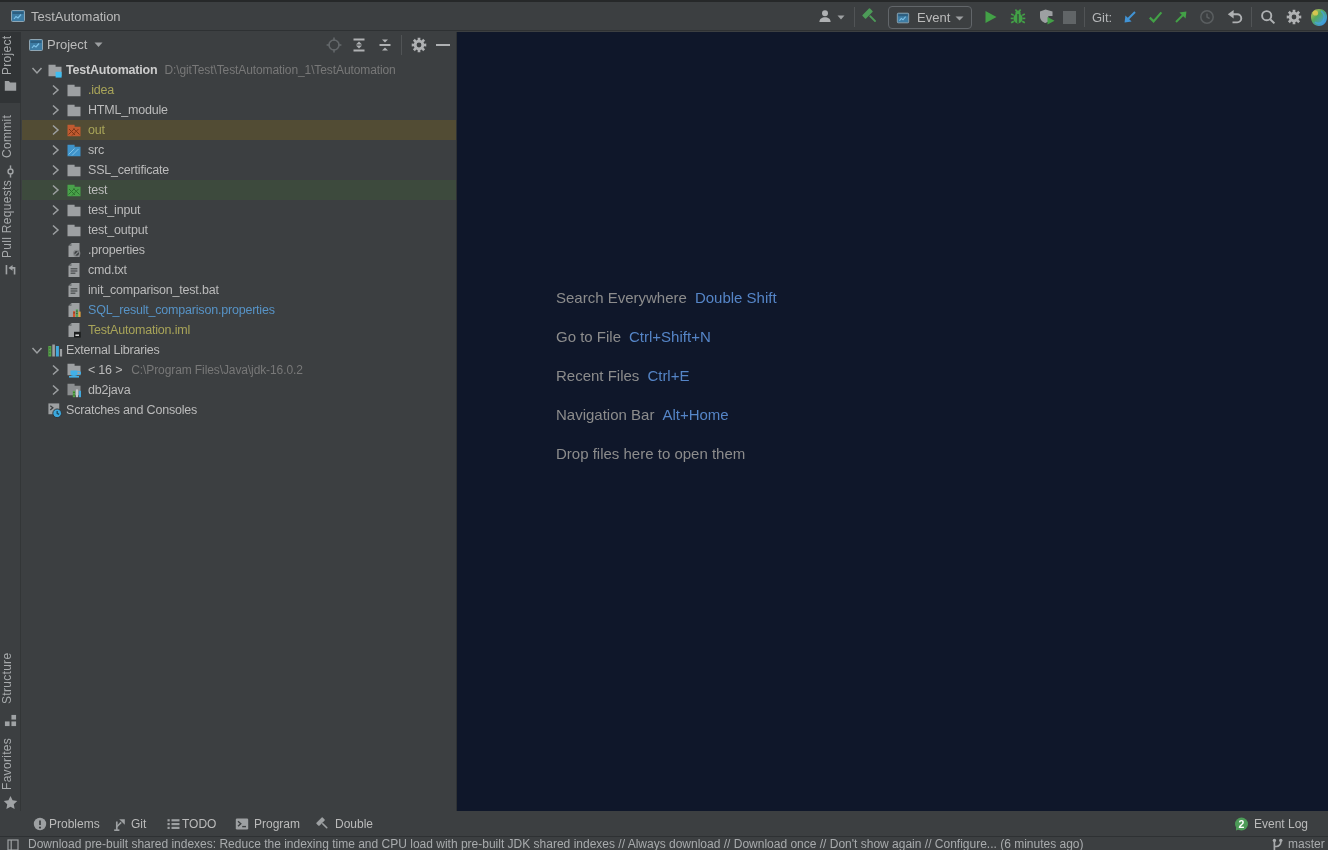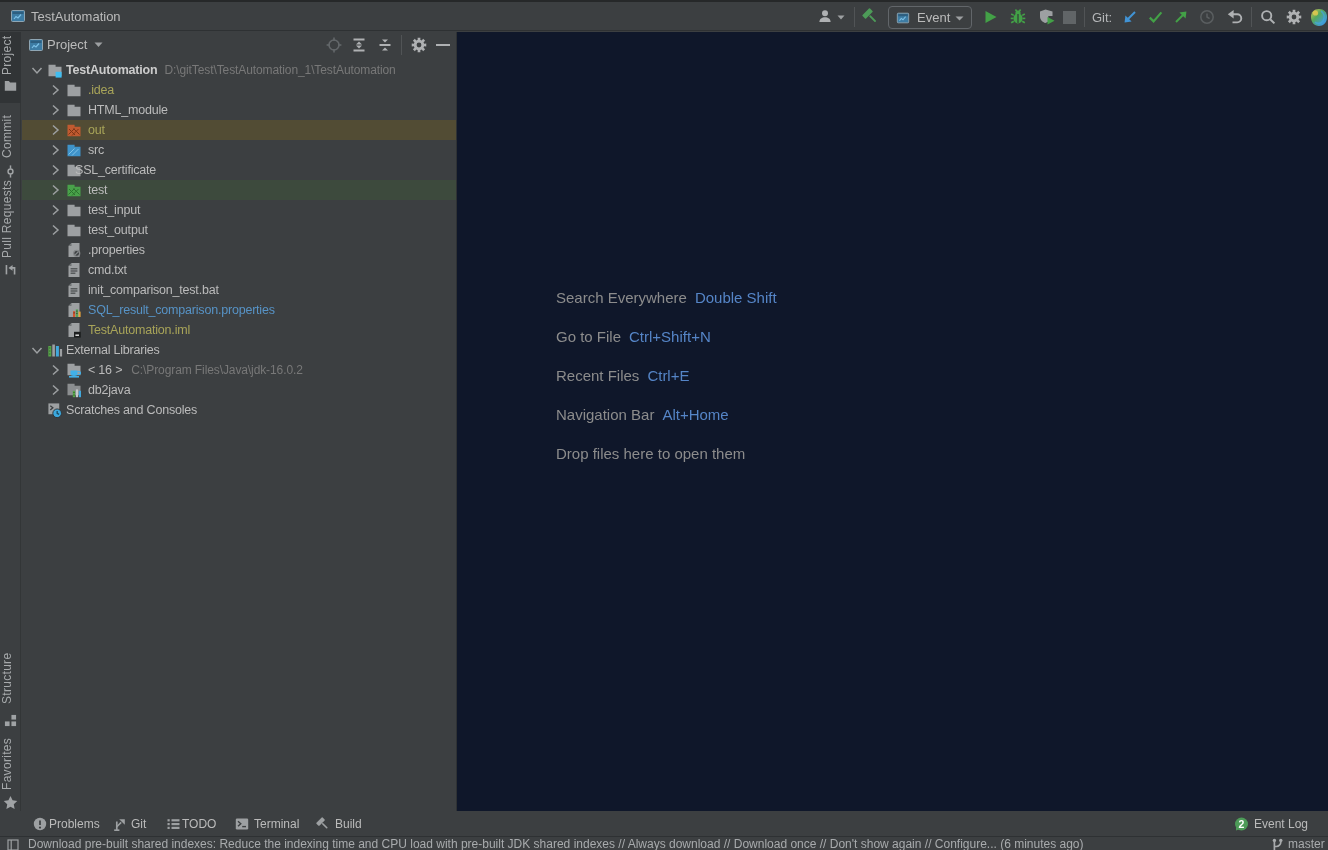--- a/index.html
+++ b/index.html
@@ -278,21 +278,21 @@
       <span class="lbl" style="left:66px">src</span>
     </div>
 
     <div class="row">
       <svg class="chev" style="left:25px" width="16" height="16" viewBox="0 0 16 16">
             <polyline points="6,3.5 11,8 6,12.5" stroke="#9da0a2" stroke-width="1.5" fill="none"></polyline>
           </svg>
       <svg class="ic" style="left:44px" width="16" height="16" viewBox="0 0 16 16">
             <path d="M1.5 2.8 H8.6 V4.8 H14.5 V14.2 H1.5 Z" fill="#9da0a2"></path>
           </svg>
-      <span class="lbl" style="left:53px">SSL_certificate</span>
+      <span class="lbl" style="left:66px">SSL_certificate</span>
     </div>
 
     <div class="row hl-test">
       <svg class="chev" style="left:25px" width="16" height="16" viewBox="0 0 16 16">
             <polyline points="6,3.5 11,8 6,12.5" stroke="#9da0a2" stroke-width="1.5" fill="none"></polyline>
           </svg>
       <svg class="ic" style="left:44px" width="16" height="16" viewBox="0 0 16 16">
             <path d="M1.5 2.8 H8.6 V4.8 H14.5 V14.2 H1.5 Z" fill="#49a24a"></path>
             <g stroke="#2c732d" stroke-width="1">
               <line x1="2.5" y1="12.5" x2="8.5" y2="6.5"></line>
@@ -477,28 +477,28 @@
           <rect x="5.5" y="6" width="8" height="2.2"></rect>
           <rect x="5.5" y="9.8" width="8" height="2.2"></rect>
     </g>
   </svg>
   <span class="btool" style="left:182px">TODO</span>
   <svg class="abs" style="left:235px;top:5px" width="14" height="14" viewBox="0 0 14 14">
     <rect x="0.8" y="1.5" width="12.4" height="11" rx="1.2" fill="#9da0a2"></rect>
     <polyline points="3,4.2 5.8,6.7 3,9.2" stroke="#3c3f41" stroke-width="1.4" fill="none"></polyline>
     <line x1="7.2" y1="9.6" x2="11" y2="9.6" stroke="#3c3f41" stroke-width="1.4"></line>
   </svg>
-  <span class="btool" style="left:254px">Terminal</span>
+  <span class="btool" style="left:254px">Program</span>
   <svg class="abs" style="left:316px;top:5px" width="14" height="14" viewBox="0 0 17 17">
     <g transform="rotate(-45 8.5 8.5)" fill="#9da0a2">
       <rect x="3.2" y="1.8" width="10.6" height="5" rx="0.8"></rect>
       <rect x="7.5" y="7.2" width="2" height="8.6" rx="0.8"></rect>
     </g>
   </svg>
-  <span class="btool" style="left:335px">Build</span>
+  <span class="btool" style="left:335px">Double</span>
   <svg class="abs" style="left:1234px;top:5px" width="15" height="15" viewBox="0 0 15 15">
     <circle cx="7.5" cy="7" r="6.5" fill="#4d9b58"></circle>
     <path d="M2 10 L2 13.5 L6 12 Z" fill="#4d9b58"></path>
     <text x="7.5" y="10.8" font-size="10.5" font-family="Liberation Sans" fill="#ffffff" text-anchor="middle" font-weight="bold">2</text>
   </svg>
   <span class="btool" style="left:1254px">Event Log</span>
 </div>
 
 <div id="statusbar">
   <svg class="abs" style="left:7px;top:1px" width="12" height="12" viewBox="0 0 12 12">

